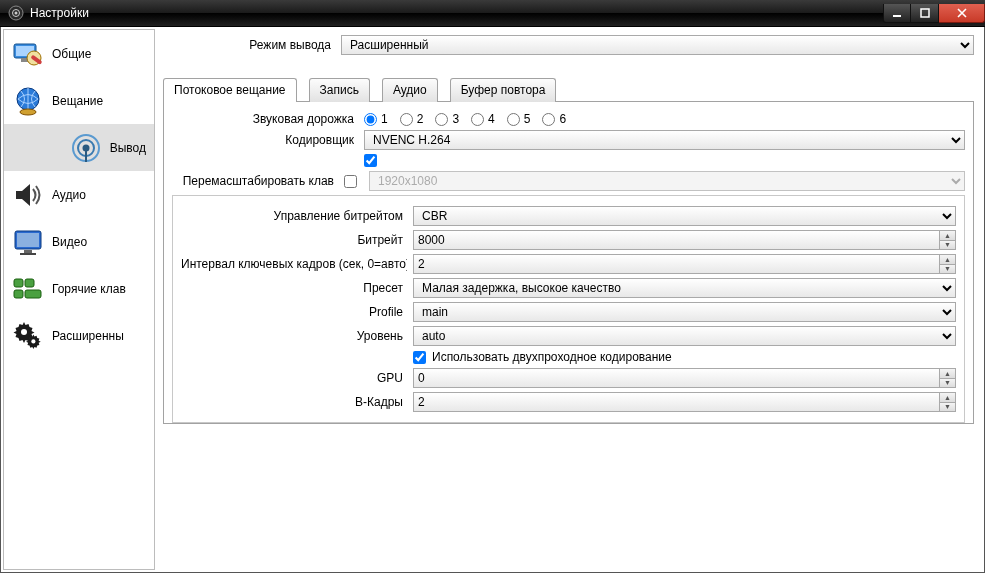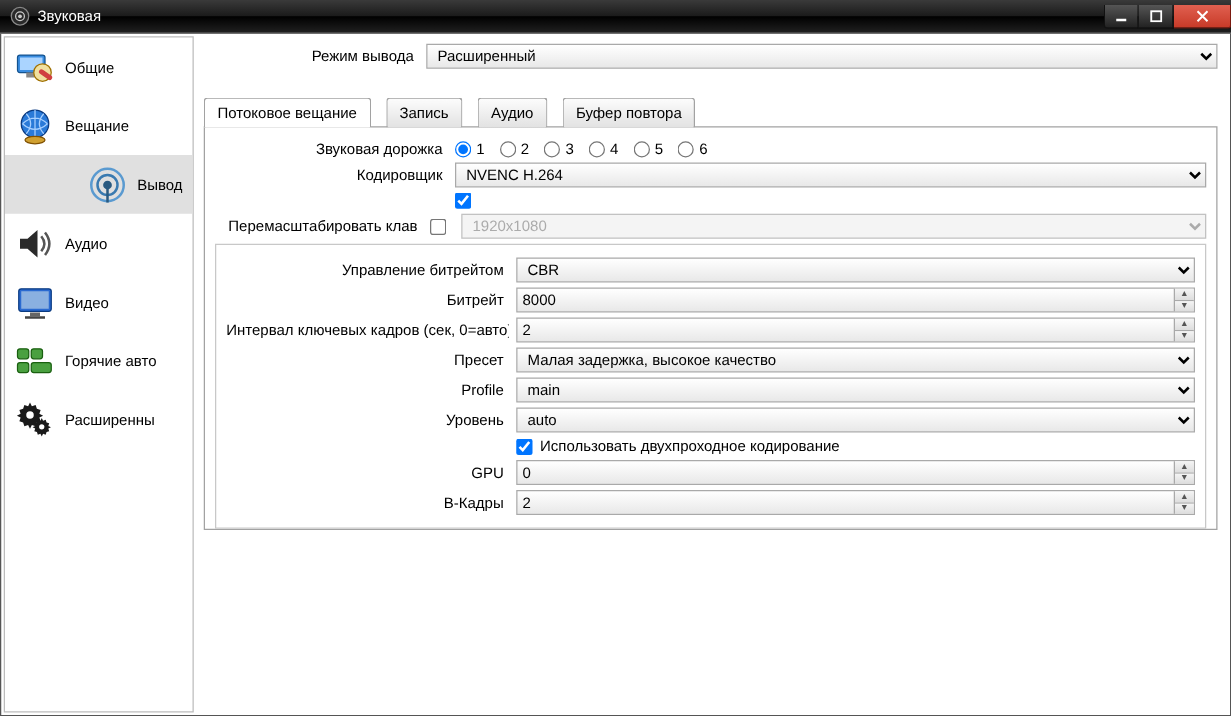--- a/index.html
+++ b/index.html
@@ -76,21 +76,21 @@
 
 <div class="titlebar">
   <div class="title">
     <span class="app-icon">
       <svg viewBox="0 0 16 16">
           <circle cx="8" cy="8" r="7" fill="#2a2a2a" stroke="#888"></circle>
           <circle cx="8" cy="8" r="3.5" fill="none" stroke="#ccc"></circle>
           <circle cx="8" cy="8" r="1.5" fill="#ccc"></circle>
         </svg>
     </span>
-    <span>Звуковая</span>
+    <span>Настройки</span>
   </div>
   <div class="wbtns">
     <div class="wbtn min">
         <svg width="10" height="10">
           <rect x="1" y="7" width="8" height="2" fill="#fff"></rect>
         </svg>
       </div>
     <div class="wbtn max">
         <svg width="10" height="10">
           <rect x="1" y="1" width="8" height="8" fill="none" stroke="#fff" stroke-width="1.5"></rect>
@@ -163,21 +163,21 @@
     </div>
     <div class="item">
       <span class="ico">
         <svg viewBox="0 0 32 32">
             <rect x="2" y="6" width="9" height="8" rx="2" fill="#4aa040" stroke="#1a6010"></rect>
             <rect x="13" y="6" width="9" height="8" rx="2" fill="#4aa040" stroke="#1a6010"></rect>
             <rect x="2" y="17" width="9" height="8" rx="2" fill="#4aa040" stroke="#1a6010"></rect>
             <rect x="13" y="17" width="16" height="8" rx="2" fill="#4aa040" stroke="#1a6010"></rect>
           </svg>
       </span>
-      <span class="lbl">Горячие авто</span>
+      <span class="lbl">Горячие клав</span>
     </div>
     <div class="item">
       <span class="ico">
         <svg viewBox="0 0 32 32">
           <g fill="#1a1a1a">
               <path d="M12 2l1.5 3 3-1 1 3 3 1-1 3 3 1.5-3 1.5 1 3-3 1-1 3-3-1-1.5 3-1.5-3-3 1-1-3-3-1 1-3-3-1.5 3-1.5-1-3 3-1 1-3 3 1z"></path>
               <circle cx="12" cy="12" r="3" fill="#fff"></circle>
             </g>
           <g fill="#1a1a1a" transform="translate(13,13) scale(0.7)">
               <path d="M12 2l1.5 3 3-1 1 3 3 1-1 3 3 1.5-3 1.5 1 3-3 1-1 3-3-1-1.5 3-1.5-3-3 1-1-3-3-1 1-3-3-1.5 3-1.5-1-3 3-1 1-3 3 1z"></path>

